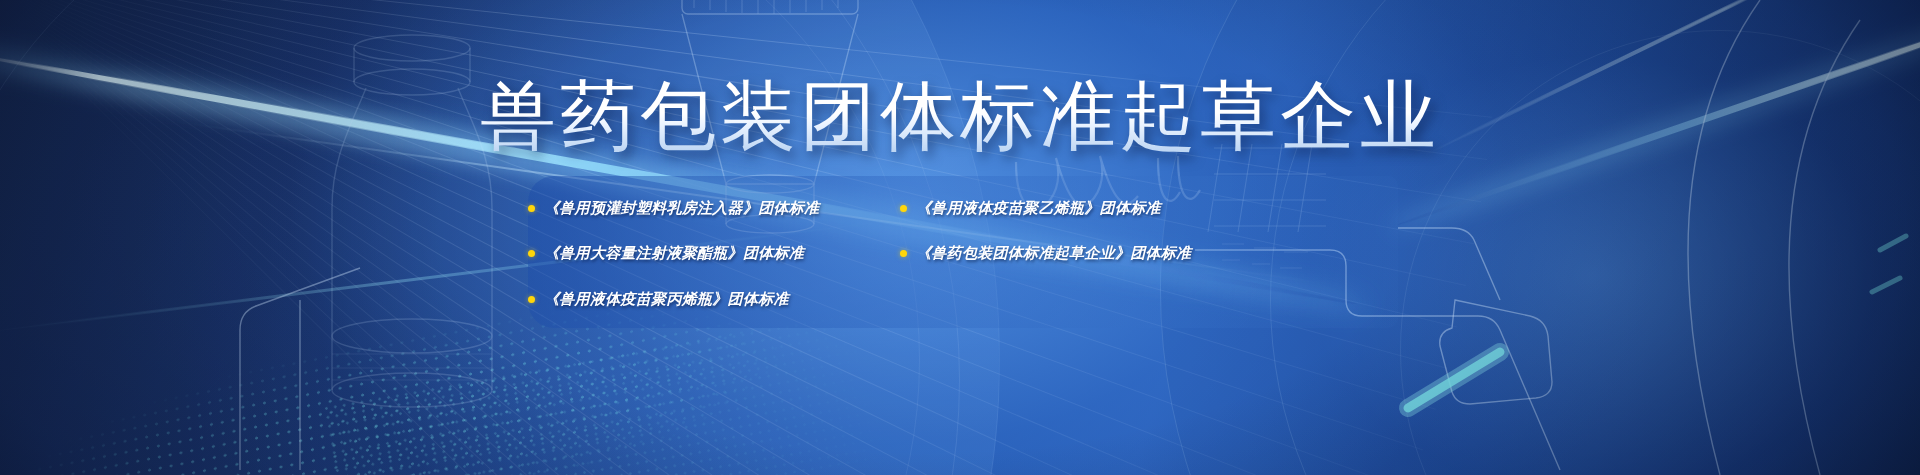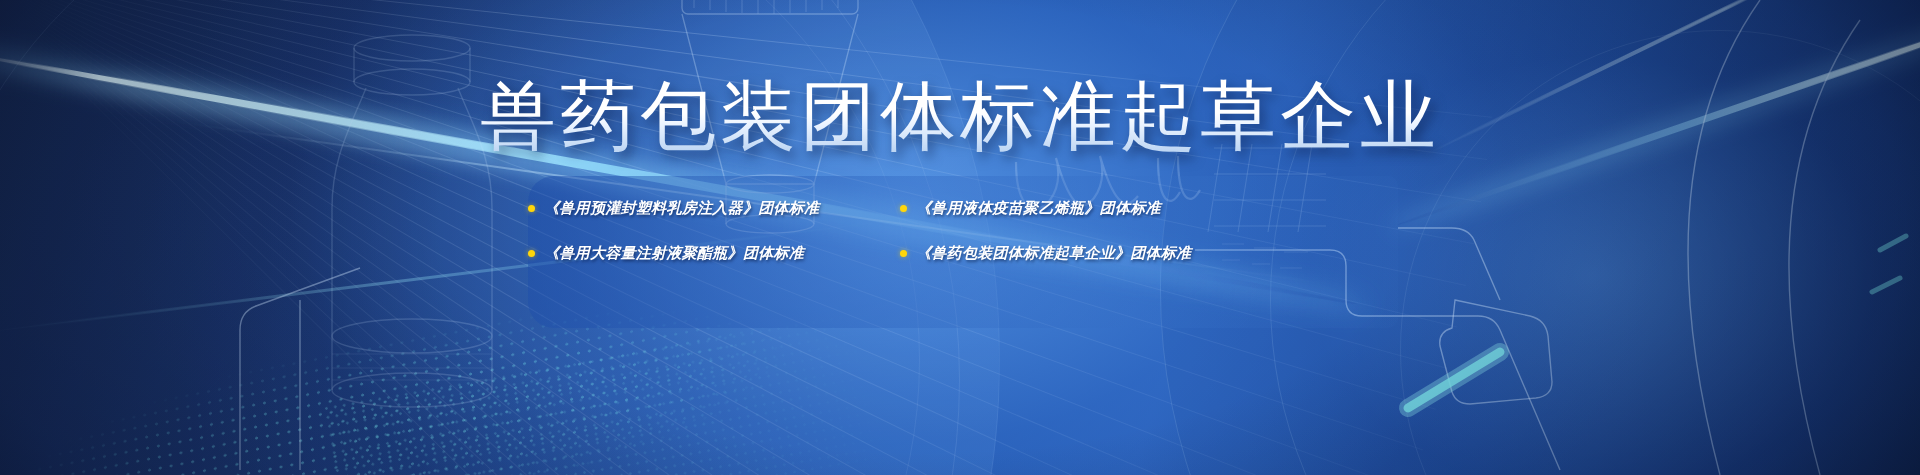--- a/index.html
+++ b/index.html
@@ -262,15 +262,19 @@
 
     <div class="item">
       <span class="dot"></span>
       <span class="txt">《兽用大容量注射液聚酯瓶》团体标准</span>
     </div>
     <div class="item">
       <span class="dot"></span>
       <span class="txt">《兽药包装团体标准起草企业》团体标准</span>
     </div>
 
+    <div class="item">
+      <span class="dot"></span>
+      <span class="txt">《兽用液体疫苗聚丙烯瓶》团体标准</span>
+    </div>
   </div>
 
 </div>
 
 </body></html>

